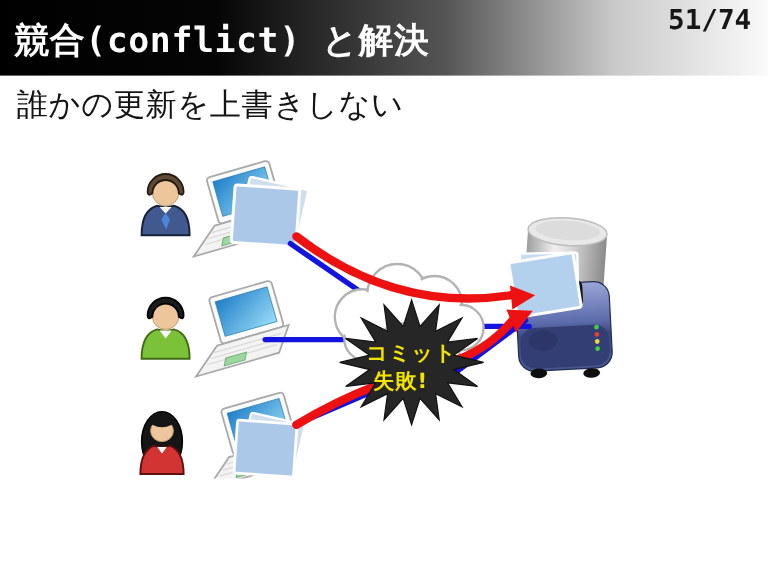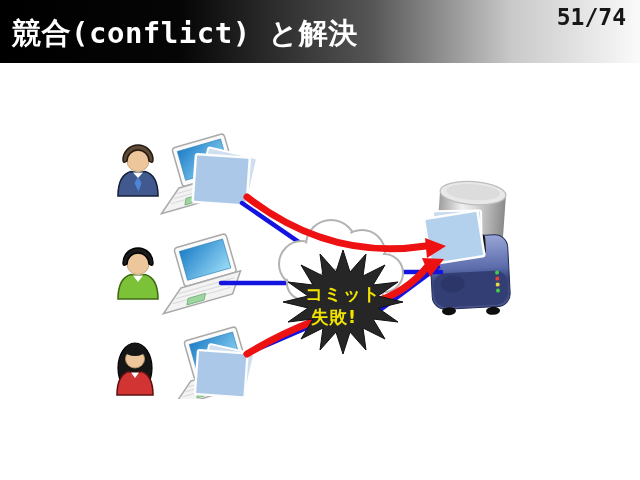--- a/index.html
+++ b/index.html
@@ -34,20 +34,21 @@
 </head>
 <body>
 
 <div class="stage">
 
   <div class="header">
     <div class="title">競合(conflict) と解決</div>
     <div class="page-num">51/74</div>
   </div>
 
+  <div class="subtitle">誰かの更新を上書きしない</div>
 
   <svg class="diagram" width="640" height="480" viewBox="0 0 640 480">
     <defs>
       <linearGradient id="gScr" x1="0" y1="0" x2="1" y2="1">
         <stop offset="0" stop-color="#1f7fc8"></stop>
           <stop offset="1" stop-color="#9adcf7"></stop>
       </linearGradient>
       <linearGradient id="gCyl" x1="0" y1="0" x2="1" y2="0">
         <stop offset="0" stop-color="#9e9e9e"></stop>
           <stop offset="0.35" stop-color="#f0f0f0"></stop>

